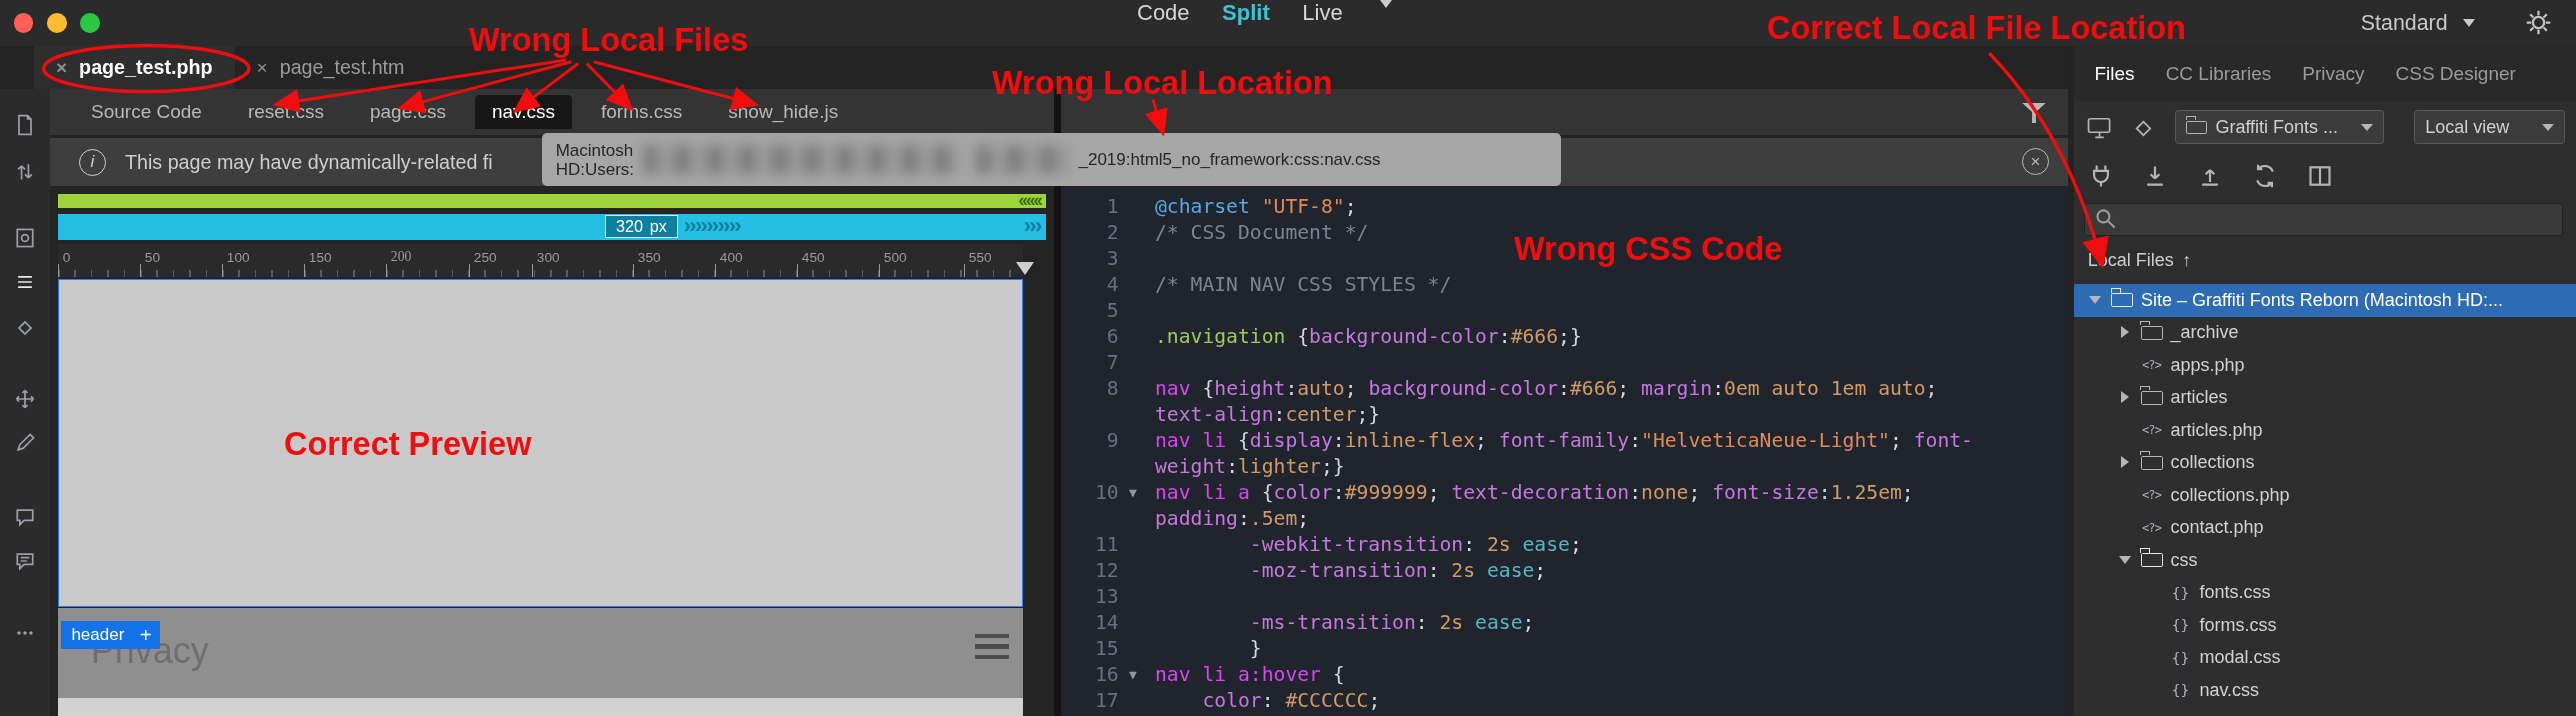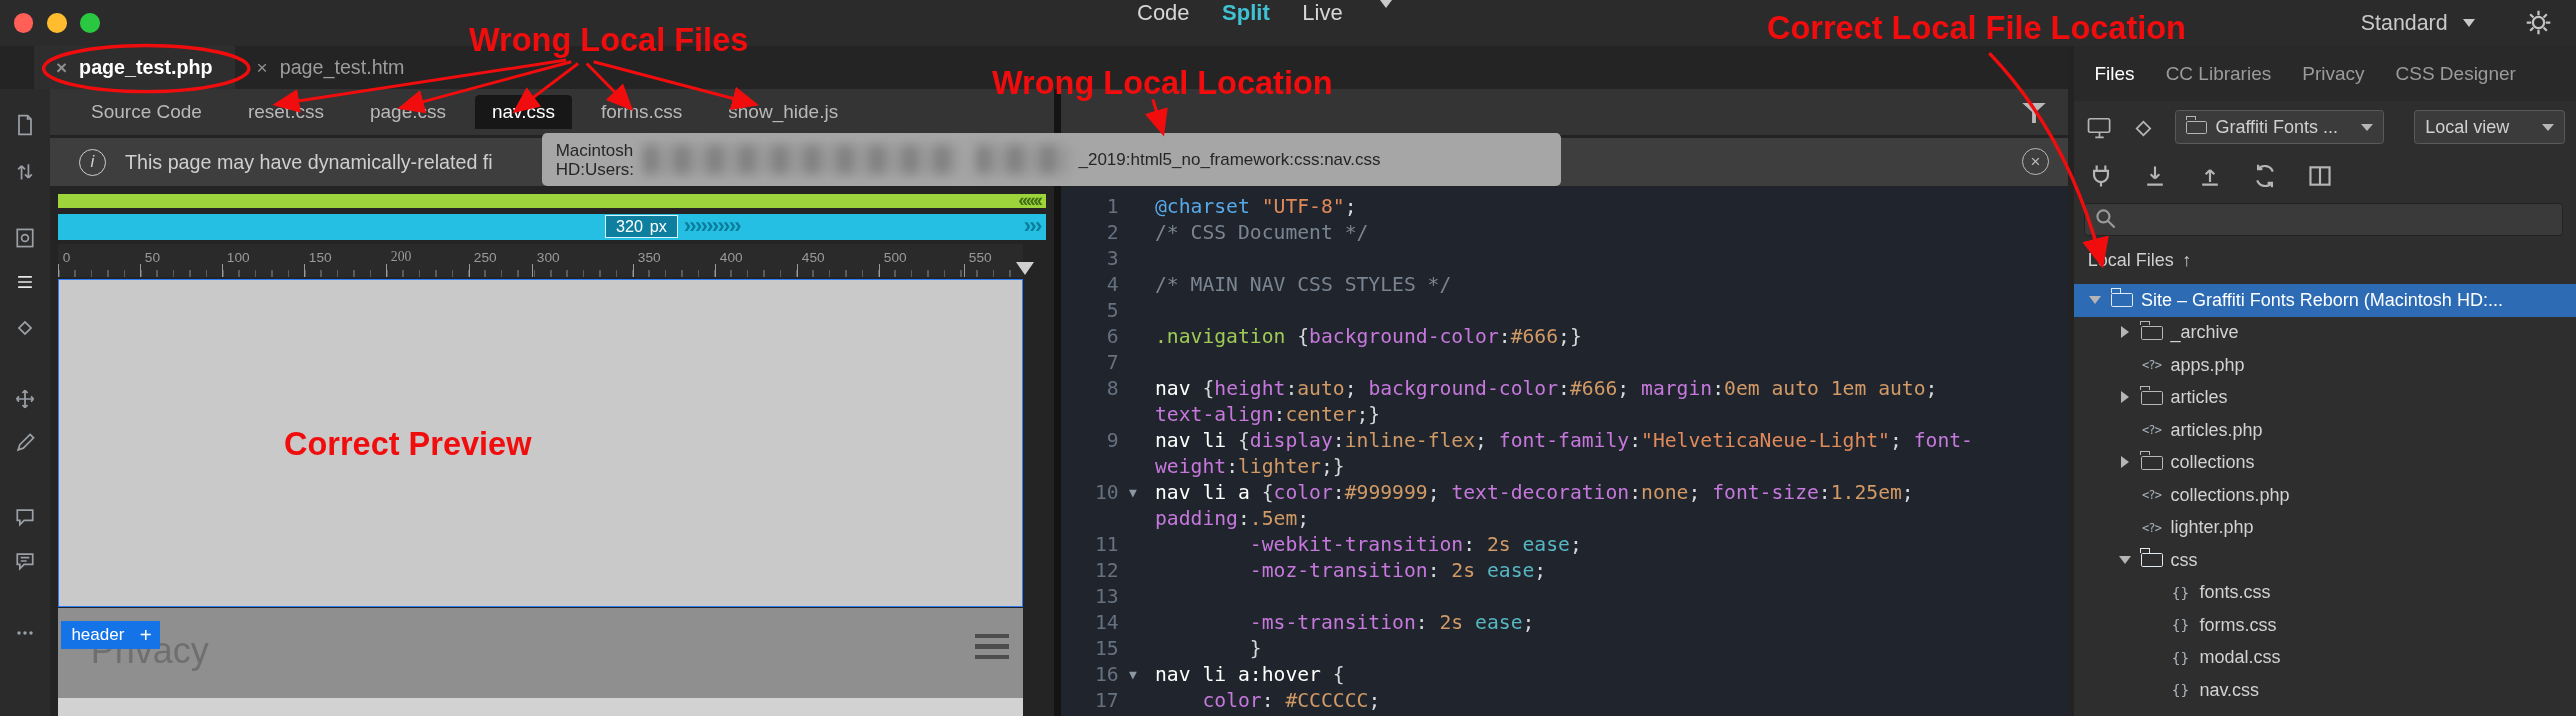--- a/index.html
+++ b/index.html
@@ -87,21 +87,21 @@
              border-left:9.4px solid transparent;border-right:9.4px solid transparent;border-top:13.7px solid #cfcfcf;}
   .divider{position:absolute;left:1054px;top:89px;width:6.8px;height:628px;background:#141414;}
 
   
   .codepane{position:absolute;left:1061px;top:187px;width:1007px;height:529px;background:#20252d;
             font-family:"DejaVu Sans Mono",monospace;font-size:19.7px;padding-top:6.8px;overflow:hidden;}
   .crow{display:flex;height:26px;line-height:26px;}
   .gutter{width:68px;text-align:right;padding-right:10.3px;color:#66717f;flex:0 0 auto;}
   .foldcol{width:26px;color:#8b98a3;font-size:13px;flex:0 0 auto;}
   .ctxt{white-space:pre;}
-  .seg-k{color:#57a9e8}.seg-s{color:#ffffff}.seg-c{color:#9fca56}.seg-p{color:#c678dd}
+  .seg-k{color:#57a9e8}.seg-s{color:#d946ef}.seg-c{color:#9fca56}.seg-p{color:#c678dd}
   .seg-v{color:#d19a66}.seg-q{color:#e08a5a}.seg-m{color:#7a8591}.seg-t{color:#d5d9de}.seg-e{color:#56b6c2}
 
   
   .filespanel{position:absolute;left:2074px;top:46px;width:502px;height:671px;background:#2e2e2e;overflow:hidden;}
   #panel-tabs{position:absolute;left:0;top:0;width:100%;height:55px;background:#292929;display:flex;
               align-items:center;gap:31px;padding-left:20.5px;font-size:19px;color:#9b9b9b;}
   .ptab.active{color:#ffffff}
   .ddrow{position:absolute;left:0;top:55px;width:100%;height:53px;}
   .ddrow svg{stroke:#b5b5b5;stroke-width:2;fill:none}
   .mini-icon{position:absolute;top:13.7px;}
@@ -539,21 +539,21 @@
           <span class="tlabel">collections</span>
         </div>
         <div class="trow" style="padding-left: 43px;">
           <span class="tcaret none"></span>
           <span class="ticon php">&lt;?&gt;</span>
           <span class="tlabel">collections.php</span>
         </div>
         <div class="trow" style="padding-left: 43px;">
           <span class="tcaret none"></span>
           <span class="ticon php">&lt;?&gt;</span>
-          <span class="tlabel">lighter.php</span>
+          <span class="tlabel">contact.php</span>
         </div>
         <div class="trow" style="padding-left: 43px;">
           <span class="tcaret expanded"></span>
           <span class="ticon folder-open">
             <i></i>
           </span>
           <span class="tlabel">css</span>
         </div>
         <div class="trow" style="padding-left: 72px;">
           <span class="tcaret none"></span>
@@ -596,16 +596,17 @@
       <line x1="676" y1="74" x2="602" y2="130" marker-end="url(#arrw)"></line>
       <line x1="686" y1="74" x2="738" y2="127" marker-end="url(#arrw)"></line>
       <line x1="694" y1="72" x2="884" y2="122" marker-end="url(#arrw)"></line>
     </g>
     <line x1="1348" y1="116" x2="1360" y2="156" stroke="#f10d0d" stroke-width="3.5" marker-end="url(#arrw)"></line>
     <path d="M2326,62 Q2420,160 2458,310" fill="none" stroke="#f10d0d" stroke-width="4" marker-end="url(#arrw)"></path>
   </svg>
   <div class="anno-label" id="anno-wlf">Wrong Local Files</div>
   <div class="anno-label" id="anno-wll">Wrong Local Location</div>
   <div class="anno-label" id="anno-clfl">Correct Local File Location</div>
+  <div class="anno-label" id="anno-wcc">Wrong CSS Code</div>
   <div class="anno-label" id="anno-cp">Correct Preview</div>
 
 </div>
 
 
 </body></html>

